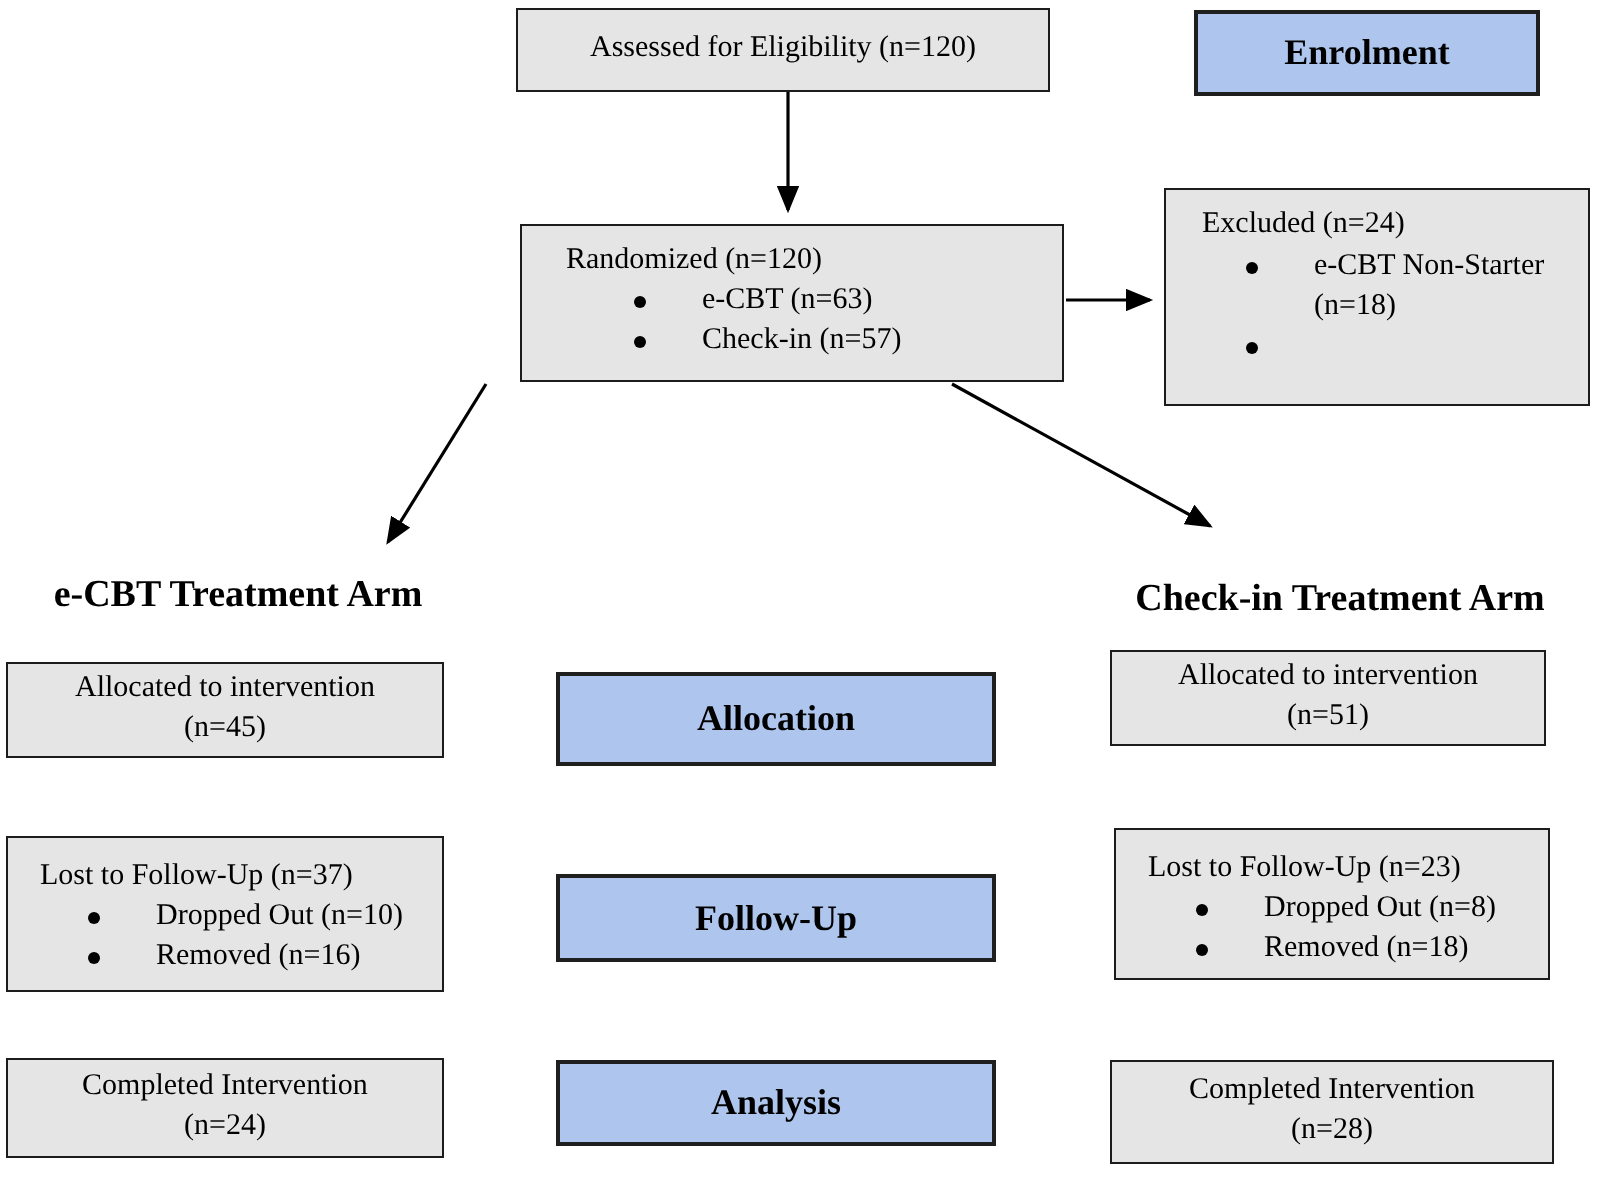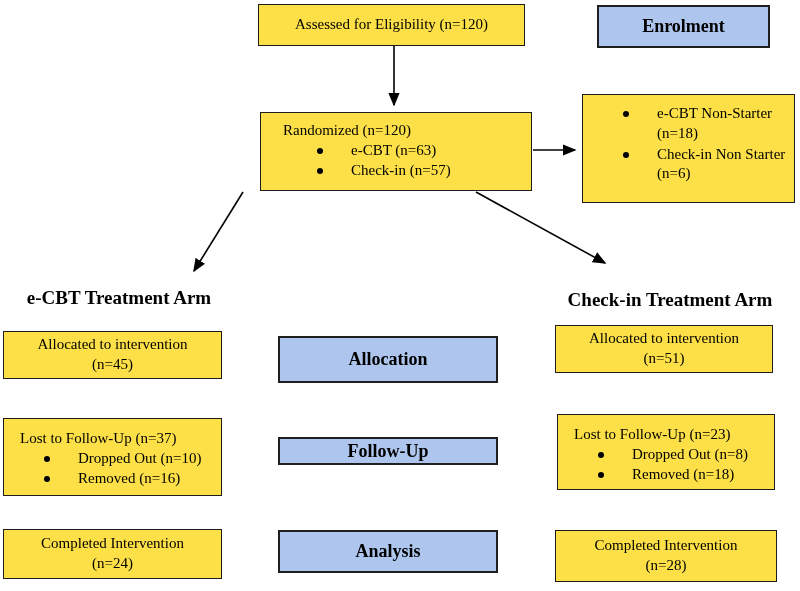--- a/index.html
+++ b/index.html
@@ -6,21 +6,21 @@
   .canvas{
     position:relative;
     width:800px;height:591px;
     background:#ffffff;
     font-family:"Liberation Serif", serif;
     color:#000;
     overflow:hidden;
   }
   .box{
     position:absolute;
-    background:#fde047;
+    background:#e5e5e5;
     border:1.5px solid #1c1c1c;
     box-sizing:border-box;
     font-size:15px;
     line-height:1.32;
   }
   .box.centered{
     display:flex;flex-direction:column;
     align-items:center;justify-content:center;
     text-align:center;
   }
@@ -81,27 +81,27 @@
       <span class="dot"></span>
       <span class="btxt">e-CBT (n=63)</span>
     </div>
     <div class="bullet">
       <span class="dot"></span>
       <span class="btxt">Check-in (n=57)</span>
     </div>
   </div>
 
   <div class="box listy" style="left:582px;top:94px;width:213px;height:109px;padding-left:18px;">
+    <div>Excluded (n=24)</div>
     <div class="bullet" style="margin-top:1px;">
       <span class="dot" style="margin-left:22px;"></span>
       <span class="btxt">e-CBT Non-Starter (n=18)</span>
     </div>
     <div class="bullet" style="margin-top:1px;">
       <span class="dot" style="margin-left:22px;"></span>
-      <span class="btxt">Check-in Non Starter (n=6)</span>
     </div>
   </div>
 
   <div class="arm-heading" style="left:550px;top:289px;width:240px;">Check-in Treatment Arm</div>
   <div class="arm-heading" style="left:4px;top:287px;width:230px;">e-CBT Treatment Arm</div>
 
   <div class="box centered" style="left:3px;top:331px;width:219px;height:48px;">
     <span>Allocated to intervention</span>
     <span>(n=45)</span>
   </div>
@@ -120,21 +120,21 @@
     <div class="bullet">
       <span class="dot" style="margin-left:24px;"></span>
       <span class="btxt">Dropped Out (n=10)</span>
     </div>
     <div class="bullet">
       <span class="dot" style="margin-left:24px;"></span>
       <span class="btxt">Removed (n=16)</span>
     </div>
   </div>
 
-  <div class="band" style="left:278px;top:437px;width:220px;height:28px;">
+  <div class="band" style="left:278px;top:437px;width:220px;height:44px;">
     <span>Follow-Up</span>
   </div>
 
   <div class="box listy" style="left:557px;top:414px;width:218px;height:76px;padding-top:10px;">
     <div>Lost to Follow-Up (n=23)</div>
     <div class="bullet">
       <span class="dot" style="margin-left:24px;"></span>
       <span class="btxt">Dropped Out (n=8)</span>
     </div>
     <div class="bullet">

